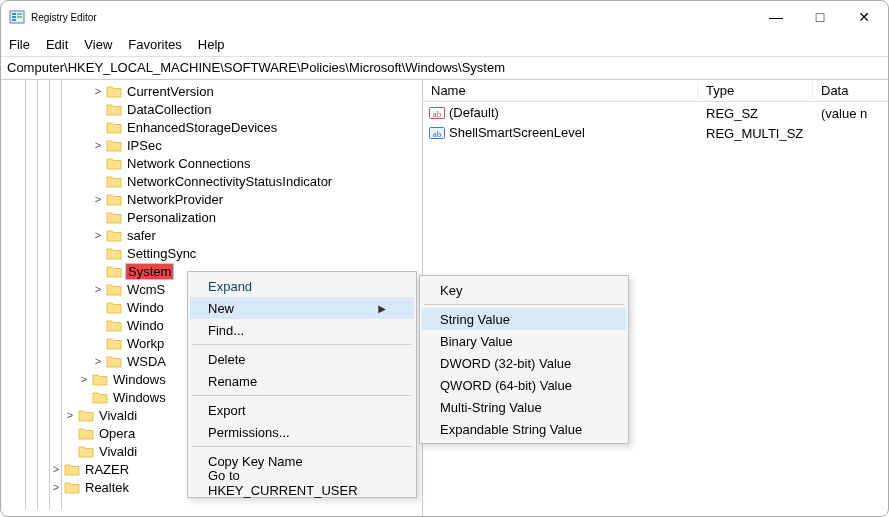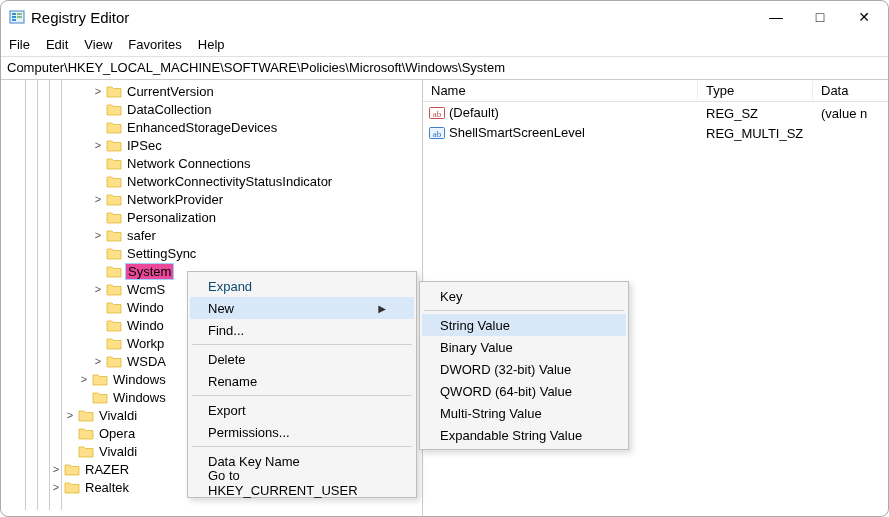--- a/index.html
+++ b/index.html
@@ -23,21 +23,21 @@
     padding: 0 2px 0 8px;
   }
   .titlebar .app-icon {
     width: 16px; height: 16px;
     margin-right: 6px;
     display: inline-flex;
     align-items: center;
     justify-content: center;
   }
   .titlebar .app-icon svg { width:16px; height:16px; }
-  .titlebar .title { flex: 1; font-size: 15px; }
+  .titlebar .title { flex: 1; font-size: 10px; }
   .win-controls { display: flex; }
   .win-btn {
     width: 44px; height: 30px;
     display: flex; align-items: center; justify-content: center;
     font-size: 14px;
   }
   .menubar {
     display: flex;
     padding: 2px 4px;
     border-bottom: 1px solid #e0e0e0;
@@ -105,21 +105,21 @@
     font-size: 11px;
     display:inline-block;
   }
   .node .folder {
     width:16px; height:14px;
     margin: 0 3px 0 1px;
     display:inline-flex;
   }
   .node .folder svg { width:16px; height:14px; }
   .node.sel .lbl {
-    background: #ec4899;
+    background: #ef4444;
     border: 1px solid #99d1ff;
     padding: 0 2px;
   }
   .node .lbl { padding:0 2px; }
   .guides {
     position: absolute;
     left: 0; top: 0;
     pointer-events: none;
   }
   .vline {
@@ -482,28 +482,28 @@
     </div>
     <div class="sep"></div>
     <div class="ci">
       <span>Export</span>
     </div>
     <div class="ci">
       <span>Permissions...</span>
     </div>
     <div class="sep"></div>
     <div class="ci">
-      <span>Data Key Name</span>
+      <span>Copy Key Name</span>
     </div>
     <div class="ci">
       <span>Go to HKEY_CURRENT_USER</span>
     </div>
   </div>
 
-<div class="ctx" id="ctx2" style="left:418px; top:280px; width:210px;">
+<div class="ctx" id="ctx2" style="left:418px; top:274px; width:210px;">
     <div class="ci">
       <span>Key</span>
     </div>
     <div class="sep"></div>
     <div class="ci hover">
       <span>String Value</span>
     </div>
     <div class="ci">
       <span>Binary Value</span>
     </div>

